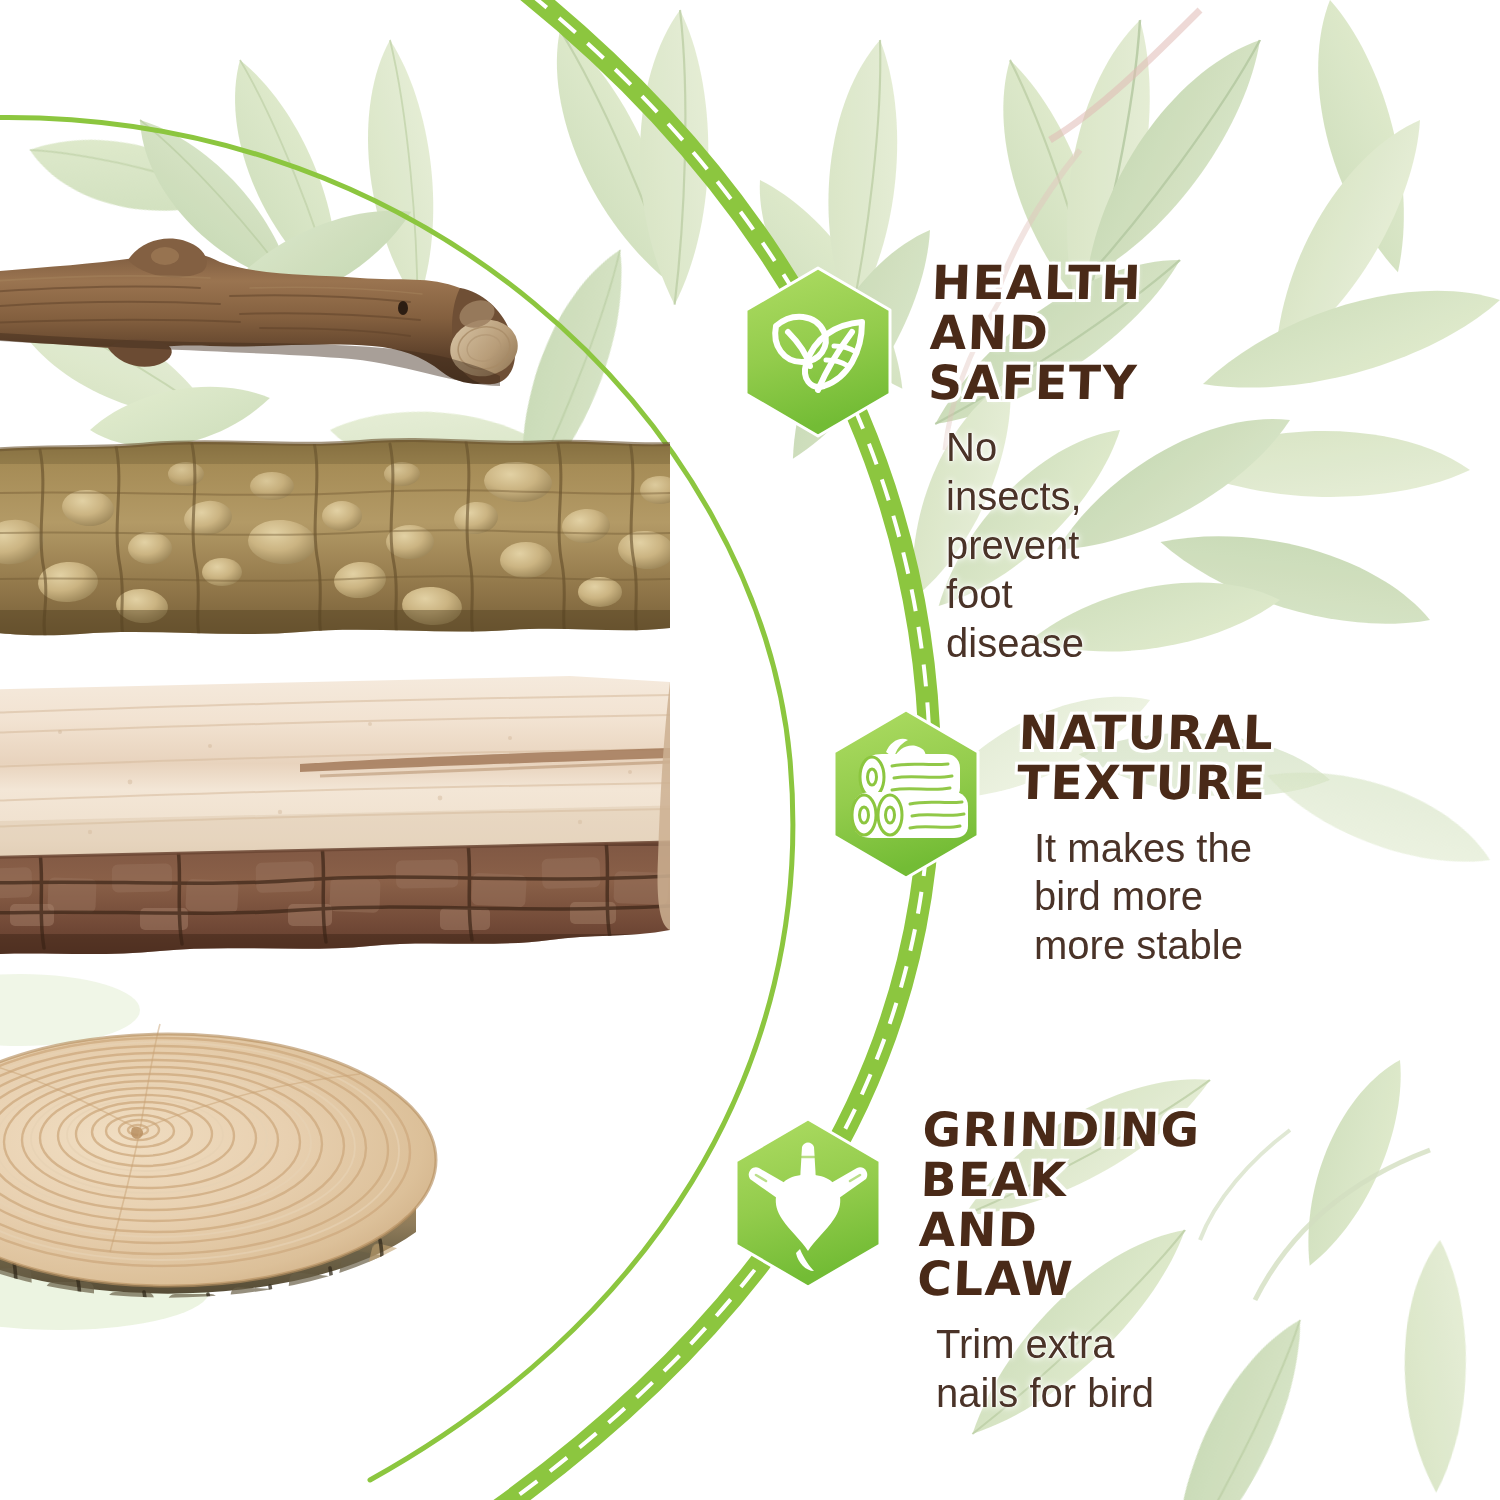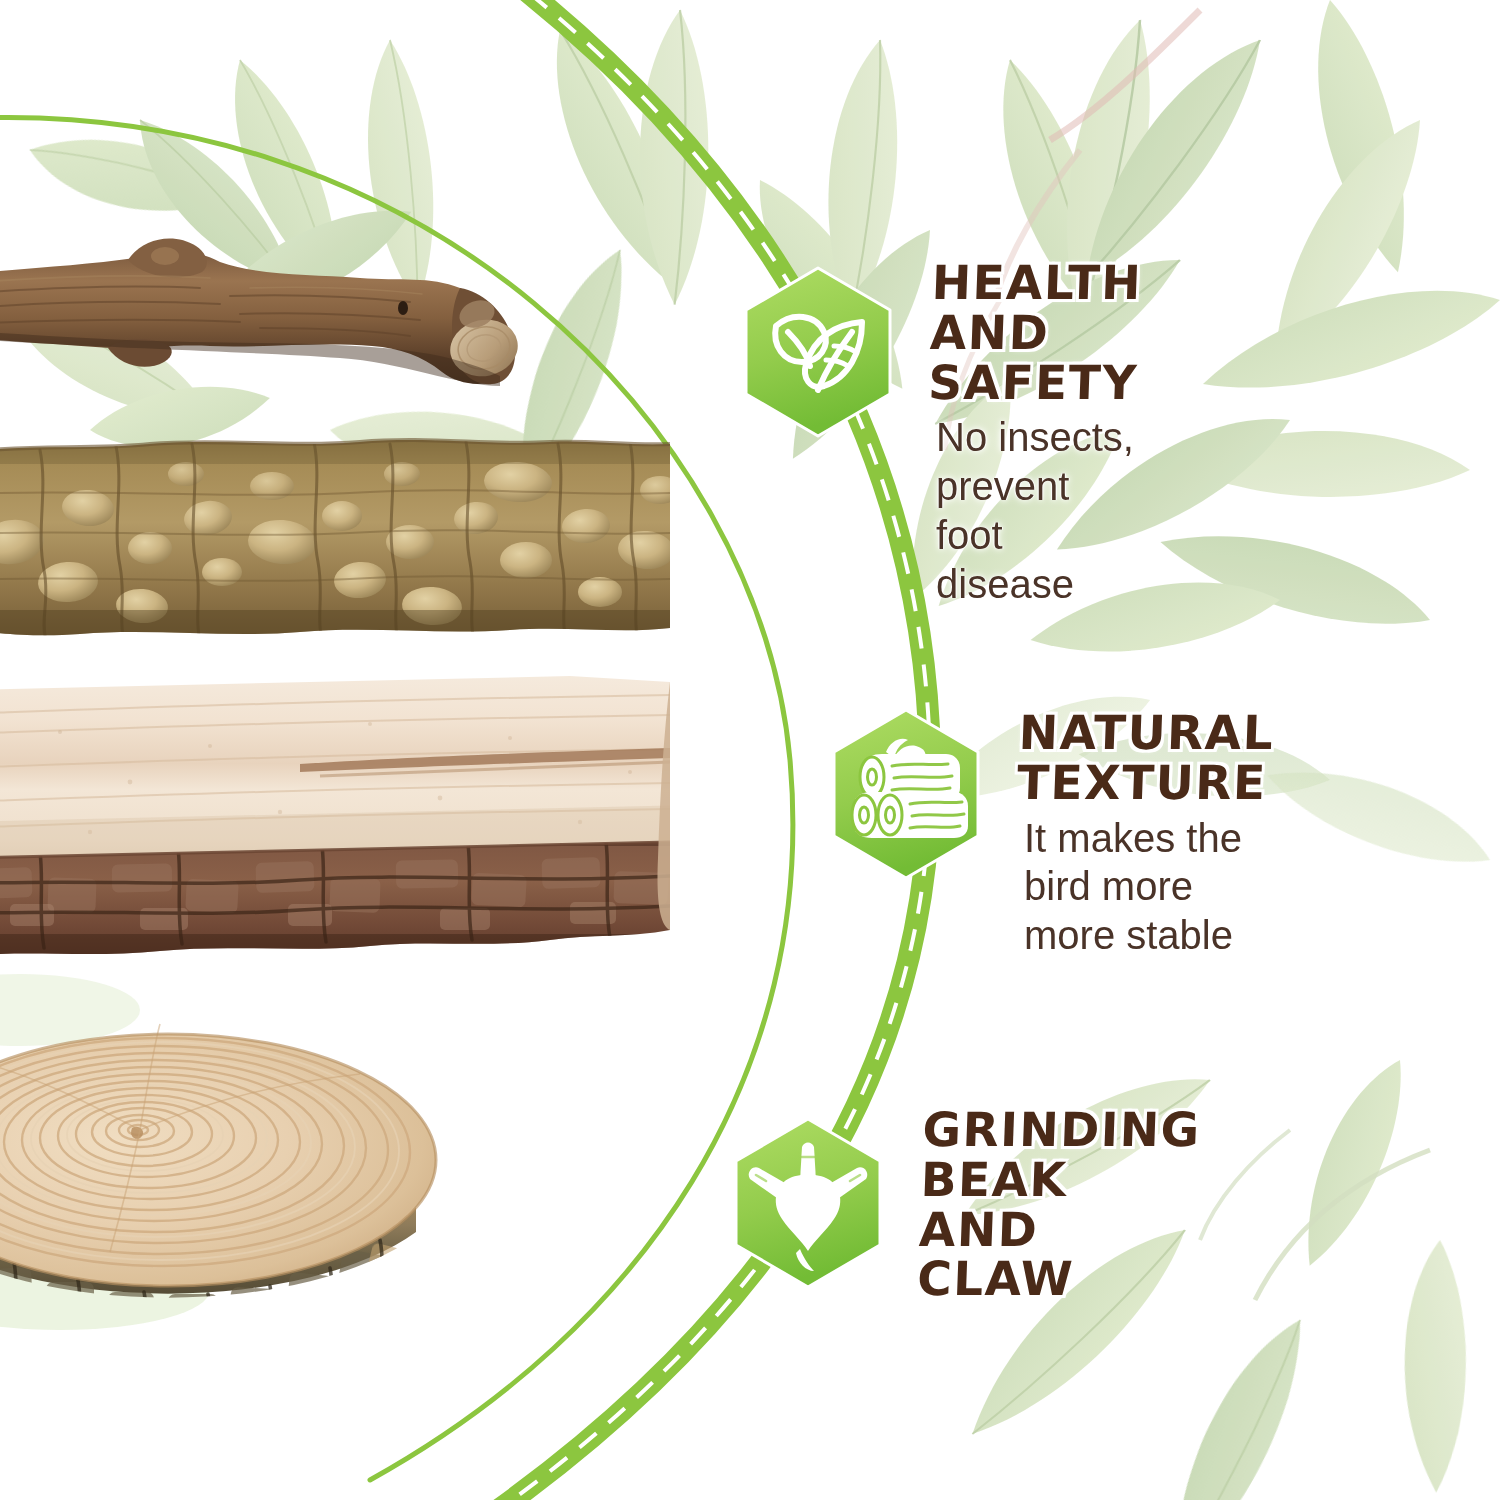--- a/index.html
+++ b/index.html
@@ -57,21 +57,21 @@
        2px 2px 0 #fff, -2px -2px 0 #fff, 2px -2px 0 #fff, -2px 2px 0 #fff,
        3px 3px 0 #fff, -3px 3px 0 #fff, 3px -3px 0 #fff, -3px -3px 0 #fff,
        0 0 6px #fff;
   }
   .feat-desc{
     font-family:"Liberation Sans","DejaVu Sans",sans-serif;
     font-weight:400;
     font-size:40px;
     line-height:1.22;
     color:#4a3328;
-    margin:6px;
+    margin:16px;
     white-space:pre-line;
     max-width:520px;
     text-shadow:0 0 5px #fff,0 0 10px #fff,1px 0 0 rgba(255,255,255,.8),-1px 0 0 rgba(255,255,255,.8);
   }
 
   
   #feature-0{left:740px;top:258px;}
   #feature-0 .hex{left:0;top:8px;}
   #feature-0 .feature-text{left:190px;top:0px;}
 
@@ -680,16 +680,17 @@
         <g stroke="#9ED157" stroke-width="2.6" fill="none" opacity=".7" stroke-linecap="round">
           <path d="M72,40 L84,40"></path>
           <path d="M26,58 L36,64"></path>
           <path d="M130,58 L120,64"></path>
         </g>
       </svg>
     </div>
     <div class="feature-text">
       <h2 class="feat-title">GRINDING BEAK
 AND CLAW</h2>
+      <p class="feat-desc">Trim extra nails for bird</p>
     </div>
   </div>
 
 </div>
 
 </body></html>

